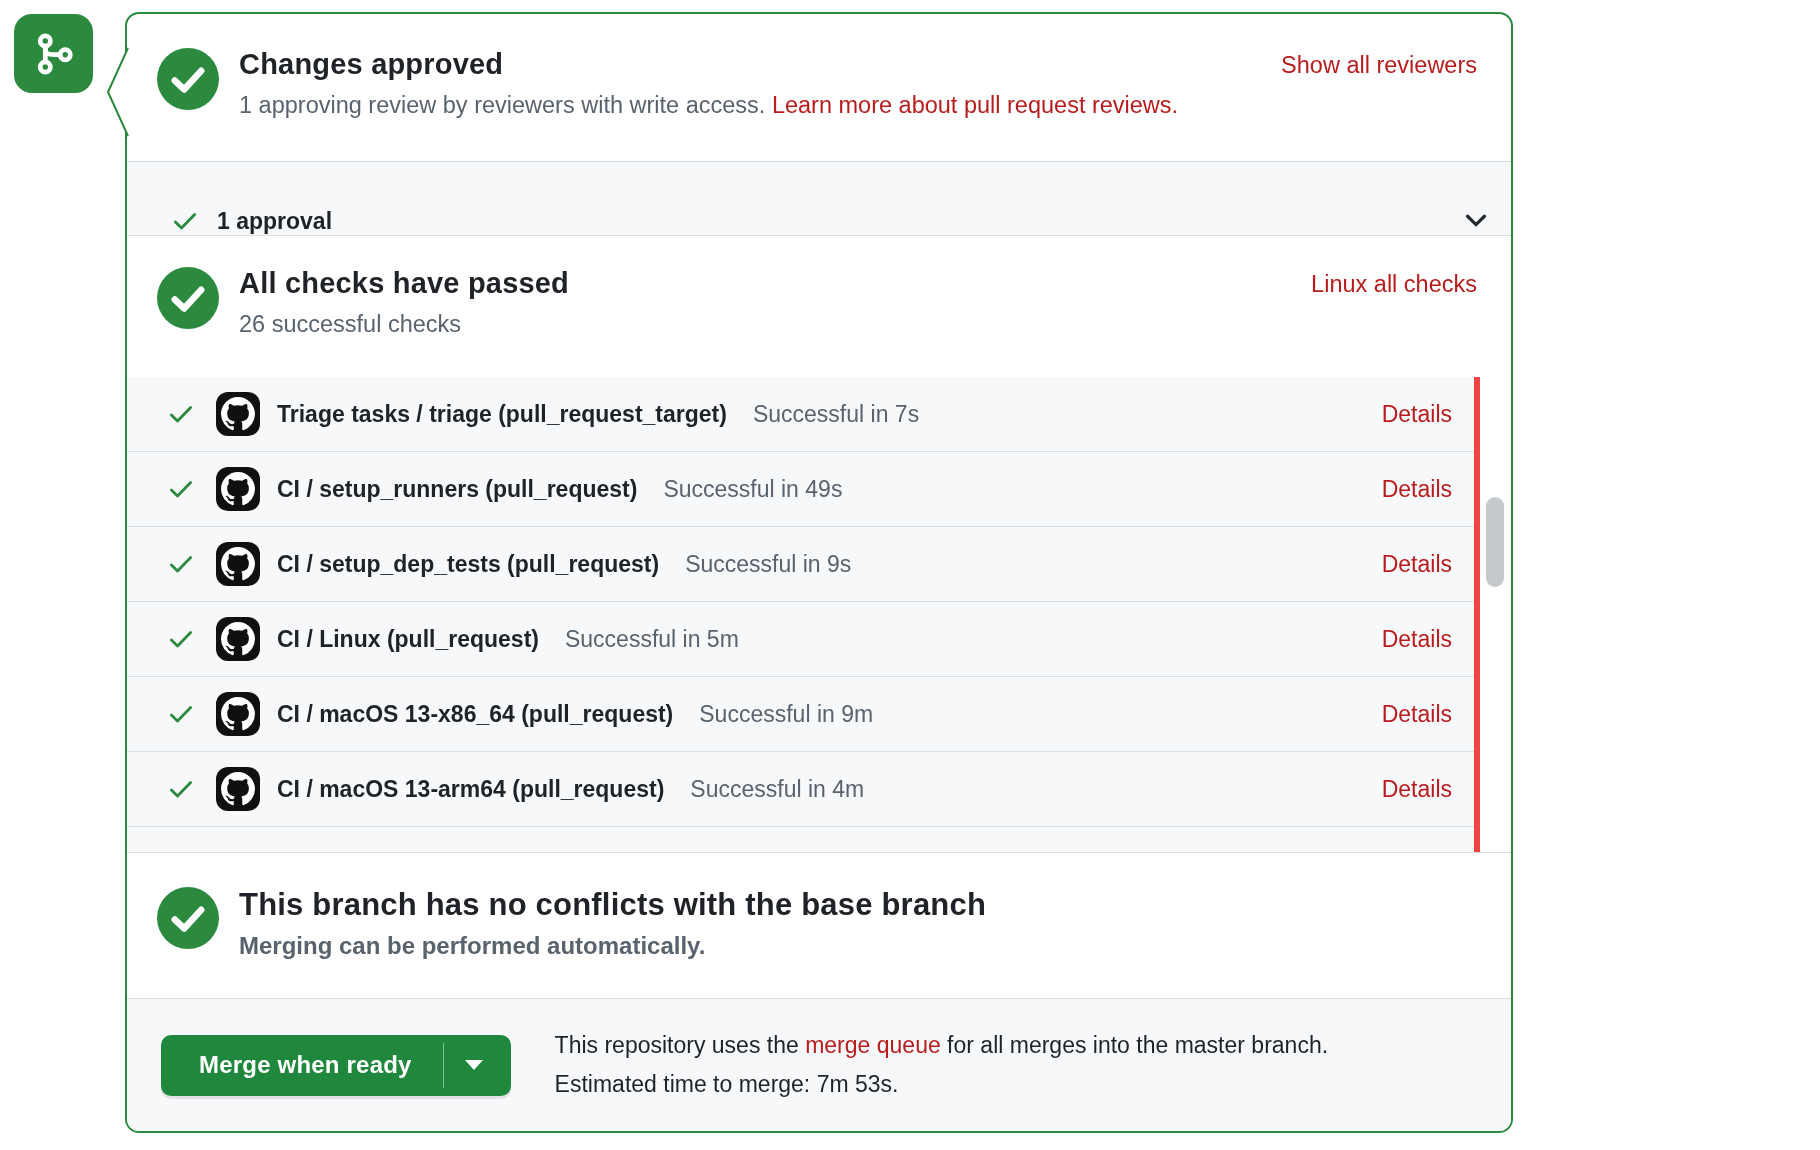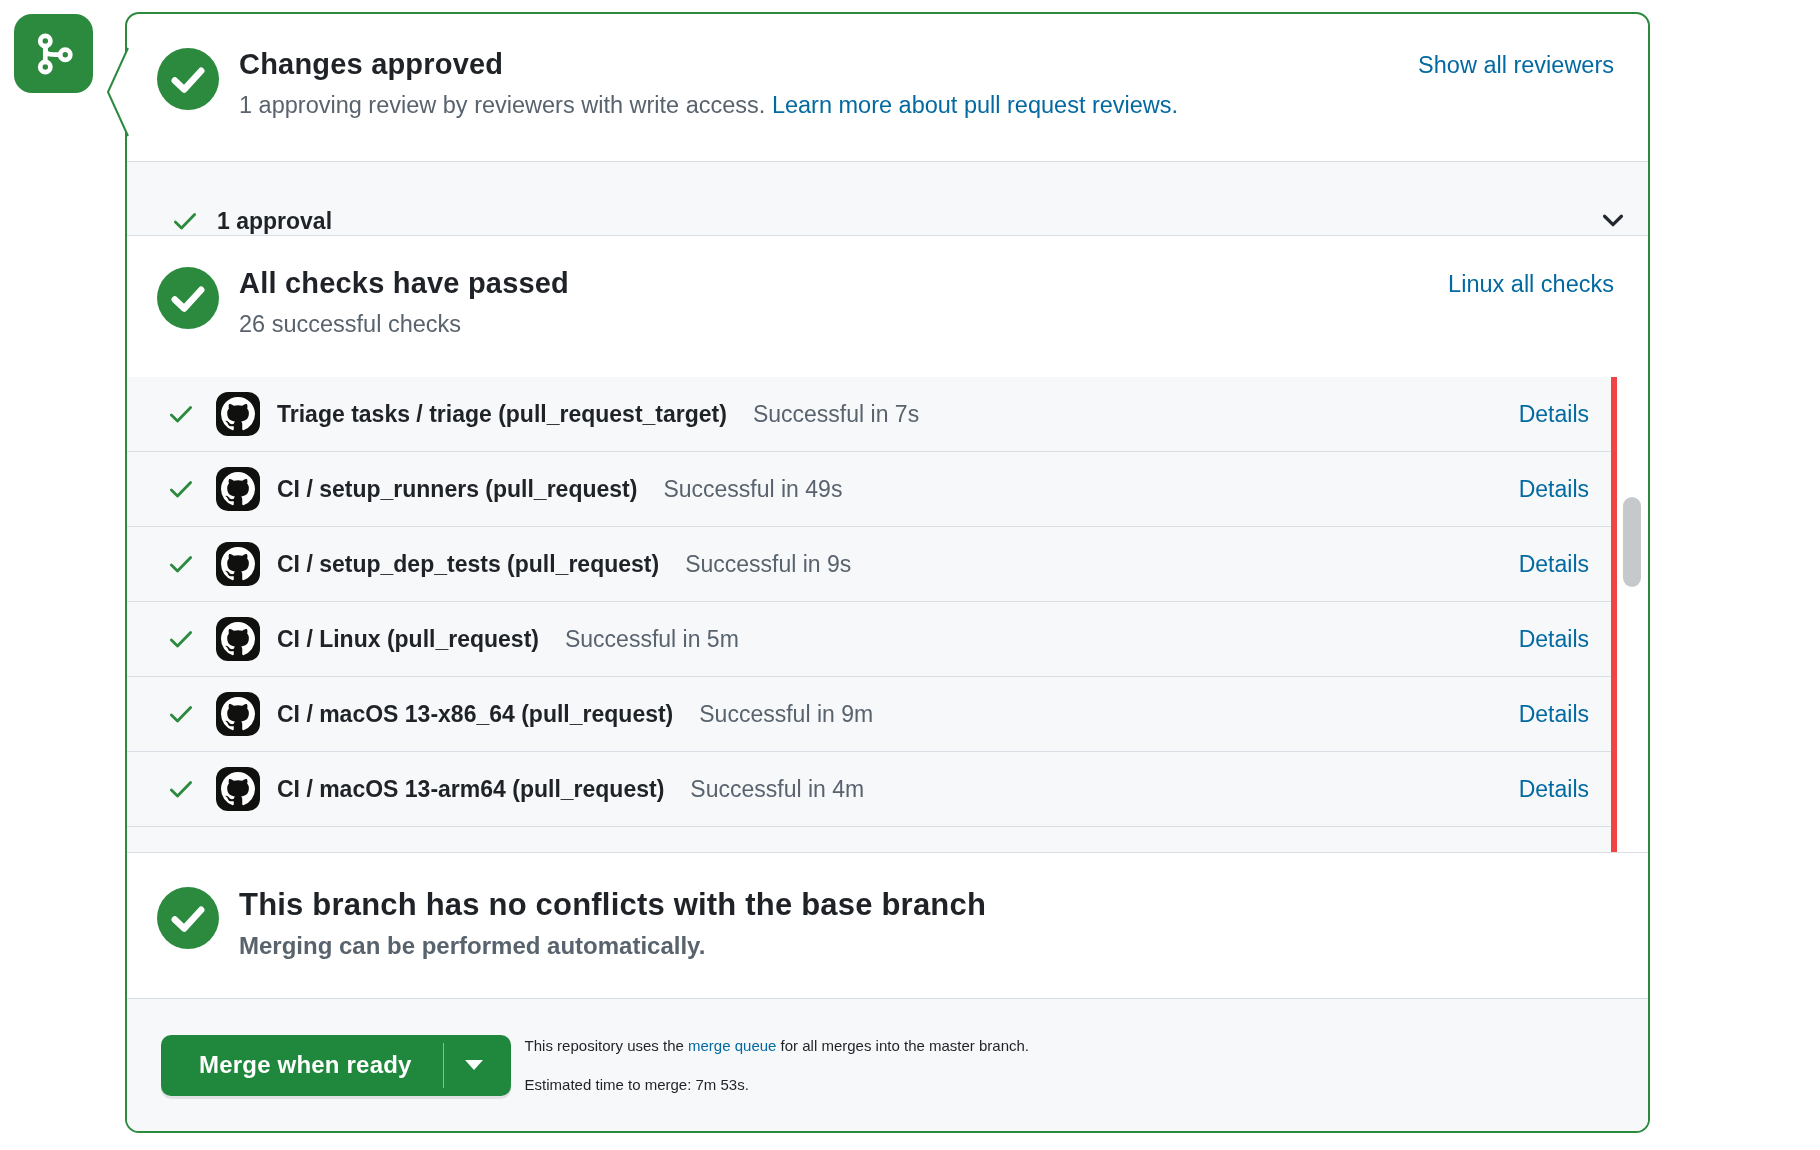--- a/index.html
+++ b/index.html
@@ -5,26 +5,26 @@
   * { margin:0; padding:0; box-sizing:border-box; }
   html,body { width:1820px; height:1150px; background:#ffffff;
     font-family:"Liberation Sans","DejaVu Sans",sans-serif; color:#1f2328; }
   .stage { position:relative; width:1820px; height:1150px; }
 
   
   .merge-badge { position:absolute; left:14px; top:14px; width:79px; height:79px;
     background:#2b8a3e; border-radius:18px; display:flex; align-items:center; justify-content:center; }
 
   
-  .box { position:absolute; left:125px; top:12px; width:1525px; height:1121px;
+  .box { position:absolute; left:125px; top:12px; width:1388px; height:1121px;
     background:#ffffff; border:2px solid #2b8a3e; border-radius:14px;
     display:flex; flex-direction:column; }
   .notch { position:absolute; left:-22px; top:33px; z-index:3; }
 
-  a.link { color:#0369a1; text-decoration:none; cursor:pointer; }
+  a.link { color:#b91c1c; text-decoration:none; cursor:pointer; }
 
   
   .sect { position:relative; display:flex; gap:20px; padding:34px 34px 0 30px; }
   .sect.review   { height:147px; }
   .sect.checks-h { height:142px; padding-top:31px; }
   .sect.conflicts{ height:145px; }
   .circle-check { flex:0 0 auto; width:62px; height:62px; }
   .sect-title { font-size:29px; font-weight:bold; line-height:1.15; margin-bottom:11px; letter-spacing:.2px; }
   .sect.conflicts .sect-title { font-size:31px; margin-bottom:9px; }
   .sect-sub { font-size:23.5px; color:#59636e; }
@@ -57,21 +57,21 @@
     border-radius:0 0 12px 12px; display:flex; align-items:center; padding:0 34px; }
   .merge-btn { display:inline-flex; align-items:stretch; height:61px; border:none; cursor:pointer;
     background:#1f883d; color:#ffffff; border-radius:10px; overflow:hidden; padding:7px;
     box-shadow:0 3px 0 rgba(27,31,36,.10); }
   .merge-btn .main { display:flex; align-items:center; padding:0 31px; font-size:24px; font-weight:bold;
     font-family:inherit; letter-spacing:.2px; }
   .merge-btn .divider { width:1px; background:rgba(255,255,255,.45); margin:1px 0; }
   .merge-btn .caret-seg { width:60px; display:flex; align-items:center; justify-content:center; }
   .caret-down { width:0; height:0; border-left:9px solid transparent; border-right:9px solid transparent;
     border-top:10px solid #ffffff; }
-  .merge-info { margin-left:14px; font-size:15px; line-height:39px; color:#1f2328; }
+  .merge-info { margin-left:44px; font-size:23px; line-height:39px; color:#1f2328; }
 </style>
 </head>
 <body>
 
 <div class="stage">
 
   <div class="merge-badge">
     <svg width="58" height="58" viewBox="0 0 16 16" fill="none" stroke="#ffffff" stroke-width="1.3" stroke-linecap="round">
       <circle cx="5.6" cy="4.4" r="1.4"></circle>
       <circle cx="5.6" cy="11.6" r="1.4"></circle>

